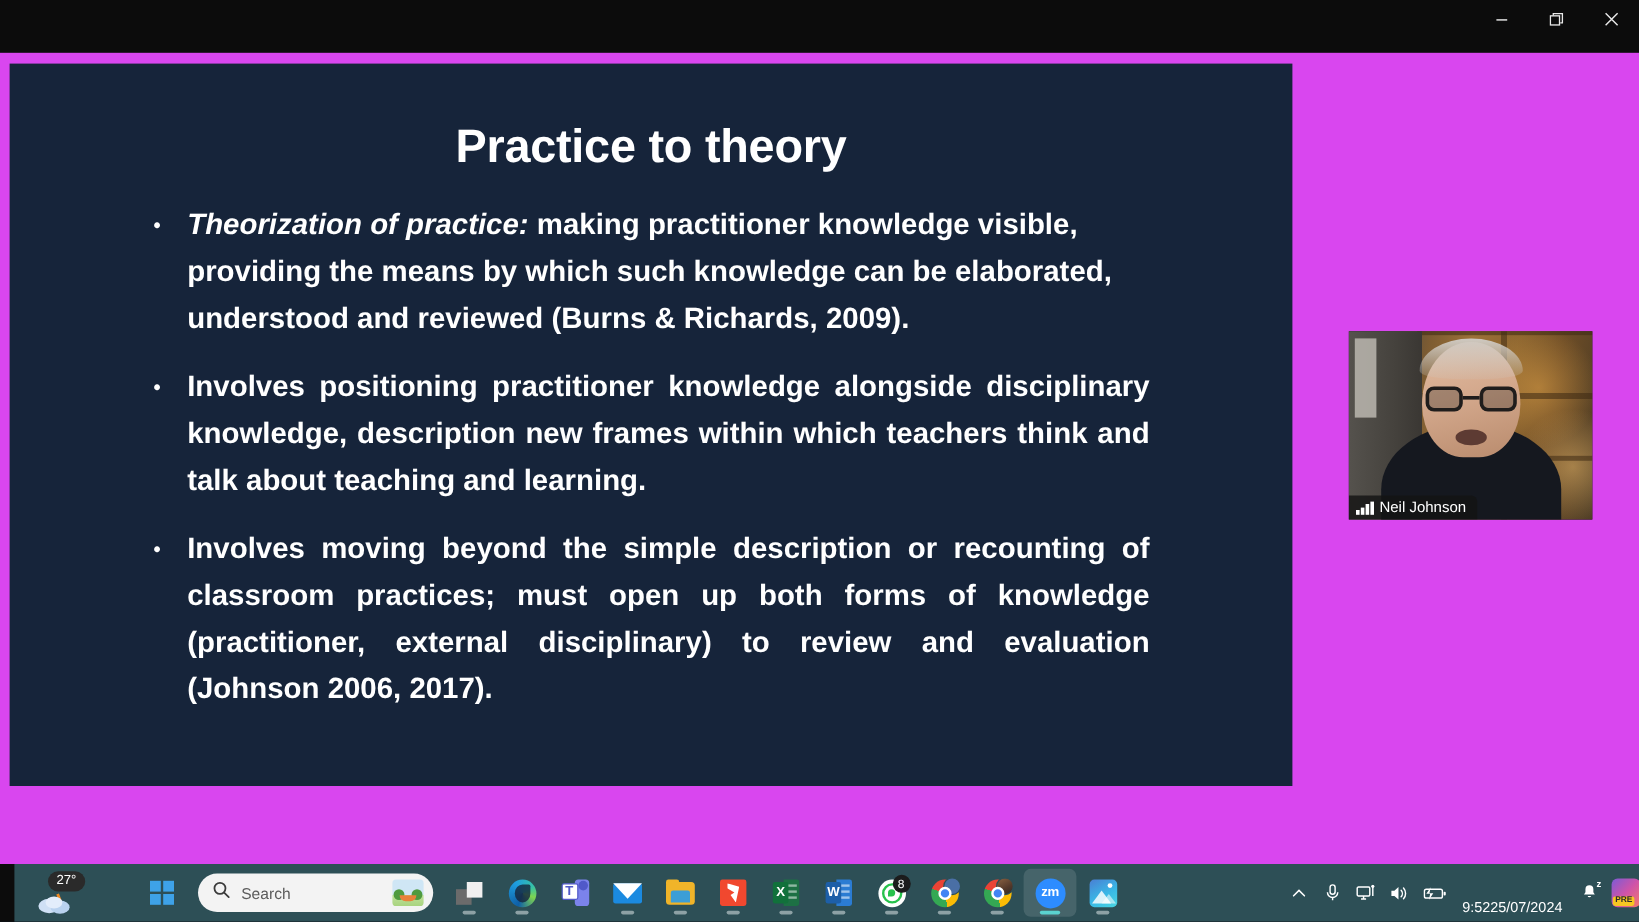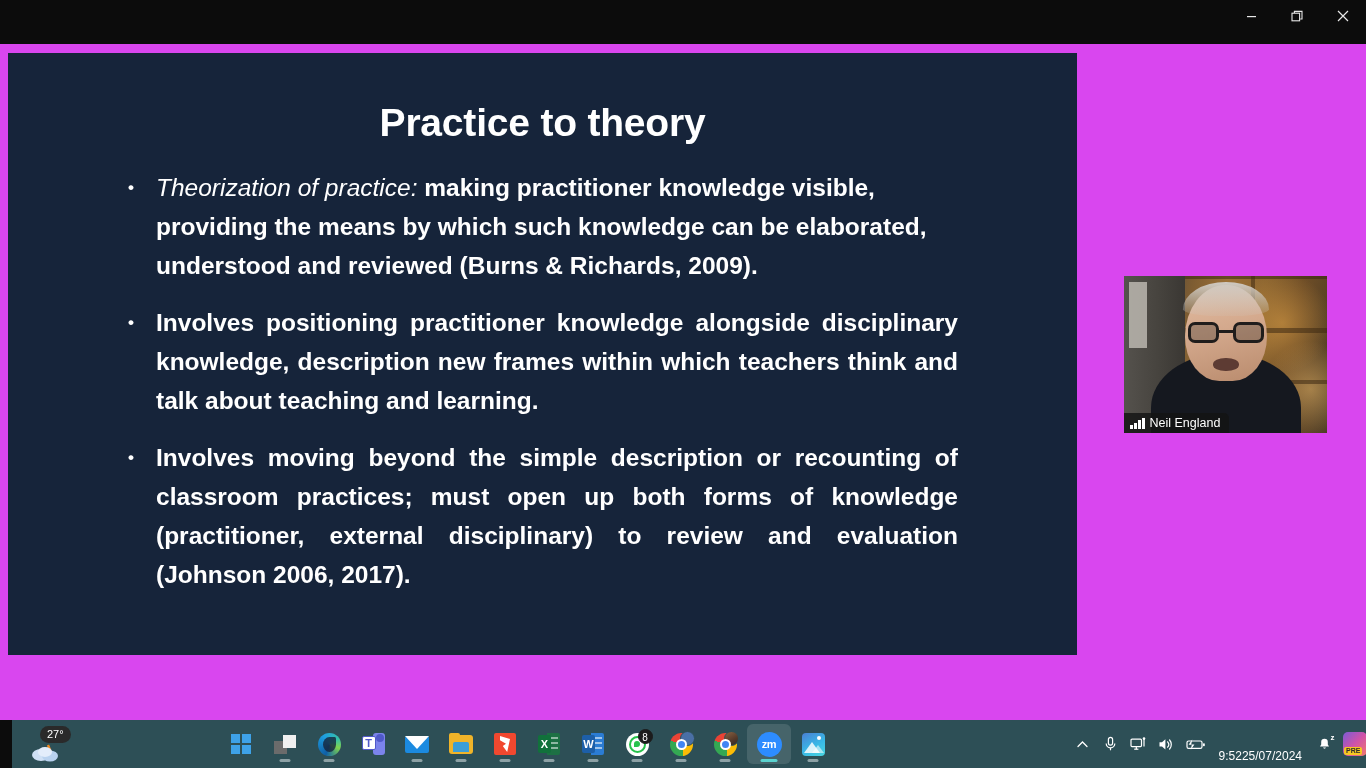--- a/index.html
+++ b/index.html
@@ -94,21 +94,21 @@
   }
 
   .bullet-text {
     flex: 1 1 auto;
     text-align: justify;
     text-justify: inter-word;
   }
   .bullet-text.nojustify { text-align: left; }
   .bullet-text .lead {
     font-style: italic;
-    font-weight: normal;
+    font-weight: bold;
   }
 
   
   #video-tile {
     position: absolute;
     left: 1124px;
     top: 276px;
     width: 203px;
     height: 157px;
     overflow: hidden;
@@ -700,21 +700,21 @@
     </div>
     <div id="person-mouth"></div>
 
     <div id="name-badge">
       <span id="signal-bars">
         <i></i>
           <i></i>
           <i></i>
           <i></i>
       </span>
-      <span>Neil England</span>
+      <span>Neil Johnson</span>
     </div>
   </div>
 
 </div>
 
 <div id="taskbar">
 
   <div id="weather-widget">
     <div id="weather-temp">27°</div>
     <div id="weather-cloud">
@@ -731,20 +731,34 @@
 
     <div class="tb-item">
       <span class="icon-win">
         <span></span>
           <span></span>
           <span></span>
           <span></span>
       </span>
     </div>
 
+    <div id="search-box">
+      <span>
+        <svg width="15" height="15" viewBox="0 0 15 15" aria-hidden="true">
+          <circle cx="6.3" cy="6.3" r="4.6" fill="none" stroke="#3c3c3c" stroke-width="1.5"></circle>
+          <path d="M9.8 9.8 L13.6 13.6" stroke="#3c3c3c" stroke-width="1.5" stroke-linecap="round"></path>
+        </svg>
+      </span>
+      <span id="search-placeholder">Search</span>
+      <span class="icon-search-widget">
+        <span class="tree t1"></span>
+        <span class="tree t2"></span>
+        <span class="hammock"></span>
+      </span>
+    </div>
 
     <div class="tb-item">
       <span class="icon-taskview">
           <span class="a"></span>
           <span class="b"></span>
         </span>
       <span class="tb-indicator"></span>
     </div>
 
     <div class="tb-item">

